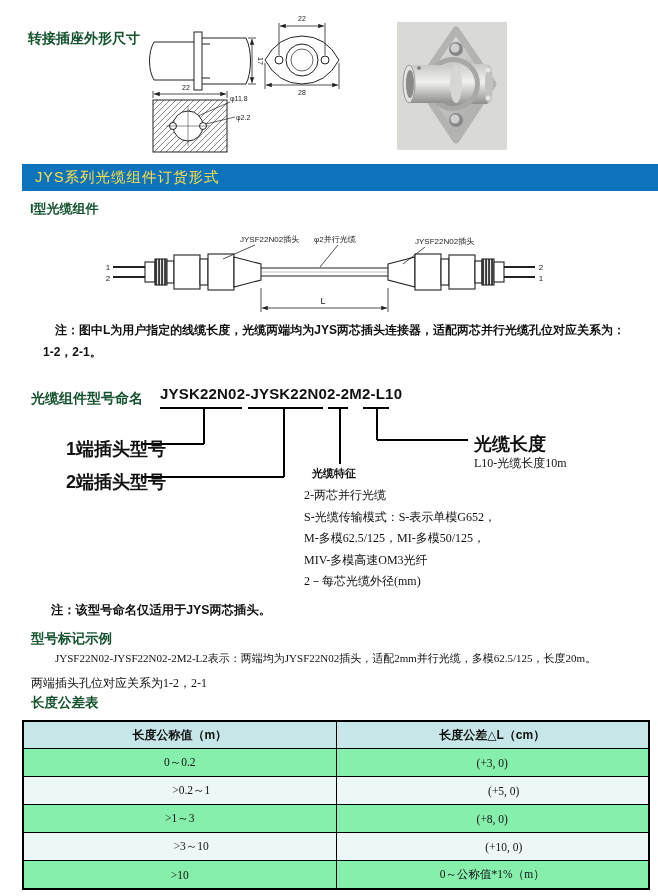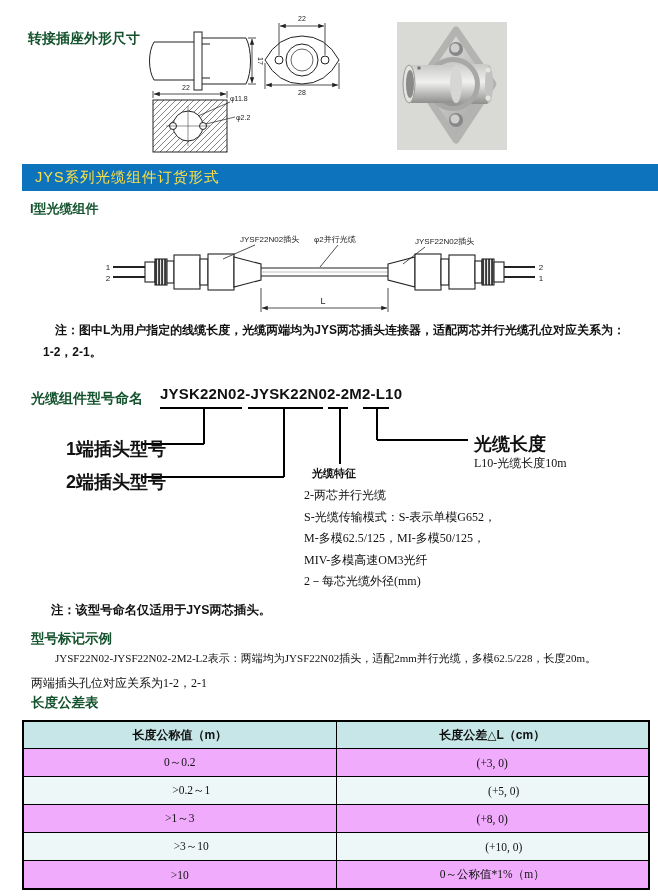--- a/index.html
+++ b/index.html
@@ -29,21 +29,21 @@
   .ex1{left:55px;top:651px;font-size:11px;font-family:"Liberation Serif","DejaVu Serif",serif;}
   .ex2{left:31px;top:675px;font-size:12px;font-family:"Liberation Serif","DejaVu Serif",serif;}
   .sec4-title{left:31px;top:694px;font-size:13.5px;}
   .render3d{left:397px;top:22px;width:110px;height:128px;background:#d9d9d5;}
   table.tol{position:absolute;left:22px;top:720px;width:628px;border-collapse:collapse;
             table-layout:fixed;border:2px solid #000;}
   table.tol th{height:24px;background:#c6e6e8;font-size:12px;font-weight:bold;
                border:1.5px solid #000;text-align:center;}
   table.tol td{height:25px;font-size:11.5px;border:1.5px solid #000;text-align:center;
                font-family:"Liberation Serif","DejaVu Serif",serif;}
-  tr.r-odd td{background:#f0abfc;}
+  tr.r-odd td{background:#86efac;}
   tr.r-even td{background:#edf7f8;padding-left:24px;}
   svg text{font-family:"Liberation Sans","DejaVu Sans",sans-serif;fill:#222;}
 </style>
 </head>
 <body>
 
 <div id="page">
 
   <div class="abs blue-h top-title">转接插座外形尺寸</div>
 
@@ -245,21 +245,21 @@
     <div>2-两芯并行光缆</div>
     <div>S-光缆传输模式：S-表示单模G652，</div>
     <div>M-多模62.5/125，MI-多模50/125，</div>
     <div>MIV-多模高速OM3光纤</div>
     <div>2－每芯光缆外径(mm)</div>
   </div>
 
   <div class="abs note2">注：该型号命名仅适用于JYS两芯插头。</div>
 
   <div class="abs blue-h sec3-title">型号标记示例</div>
-  <div class="abs ex1">JYSF22N02-JYSF22N02-2M2-L2表示：两端均为JYSF22N02插头，适配2mm并行光缆，多模62.5/228，长度20m。</div>
+  <div class="abs ex1">JYSF22N02-JYSF22N02-2M2-L2表示：两端均为JYSF22N02插头，适配2mm并行光缆，多模62.5/125，长度20m。</div>
   <div class="abs ex2">两端插头孔位对应关系为1-2，2-1</div>
 
   <div class="abs blue-h sec4-title">长度公差表</div>
 
   <table class="tol">
     <thead>
       <tr>
         <th>长度公称值（m）</th>
         <th>长度公差△L（cm）</th>
       </tr>

